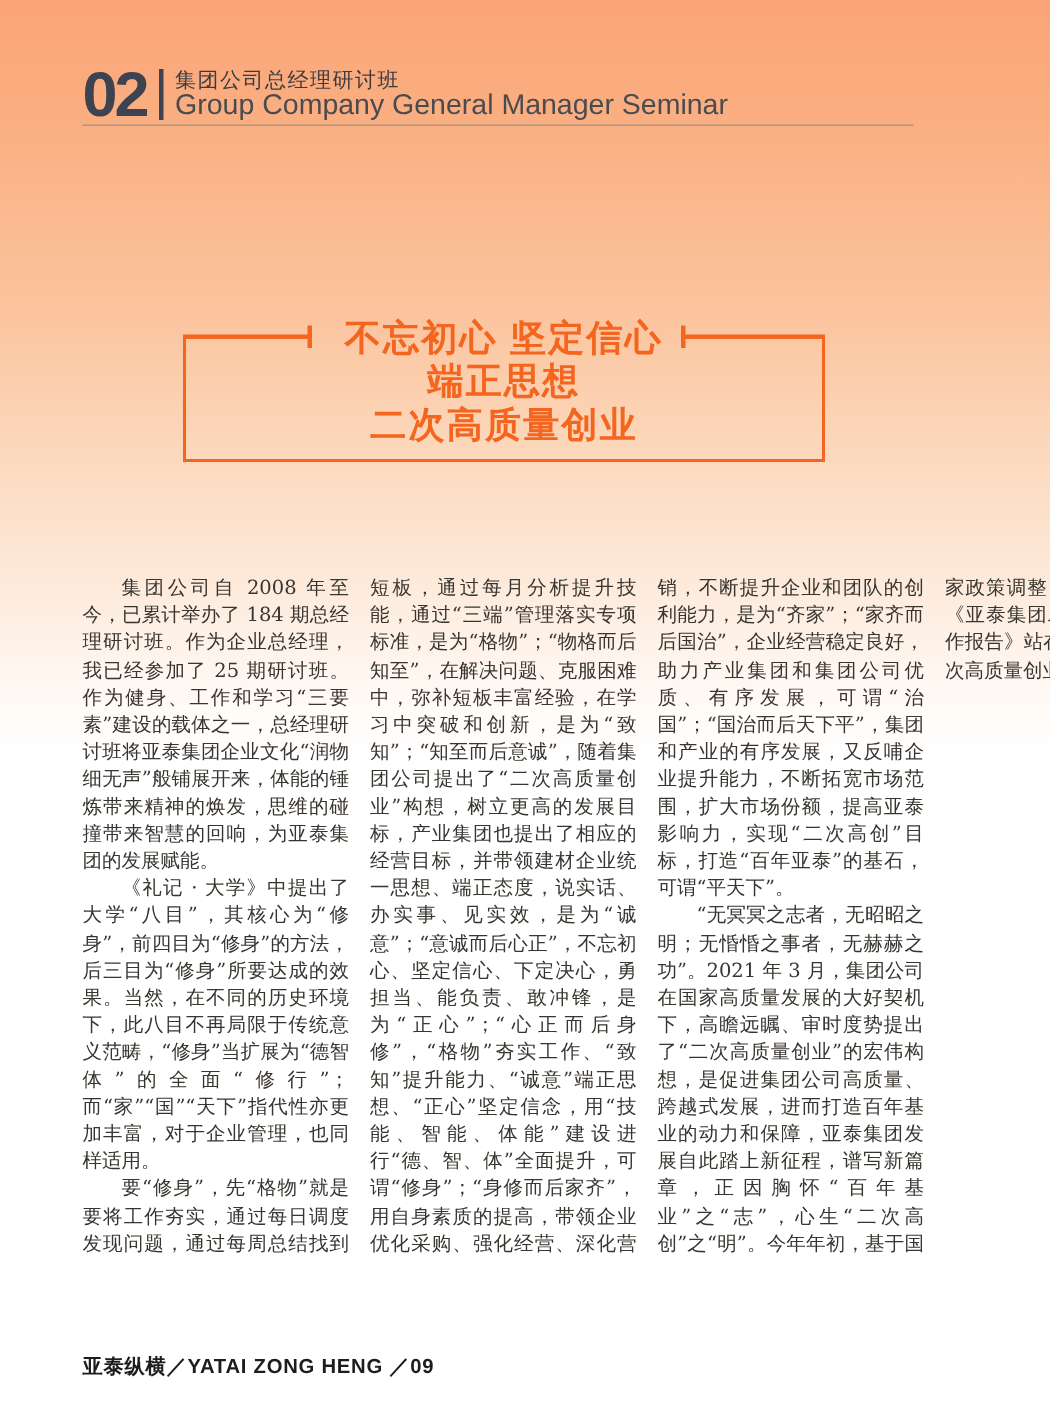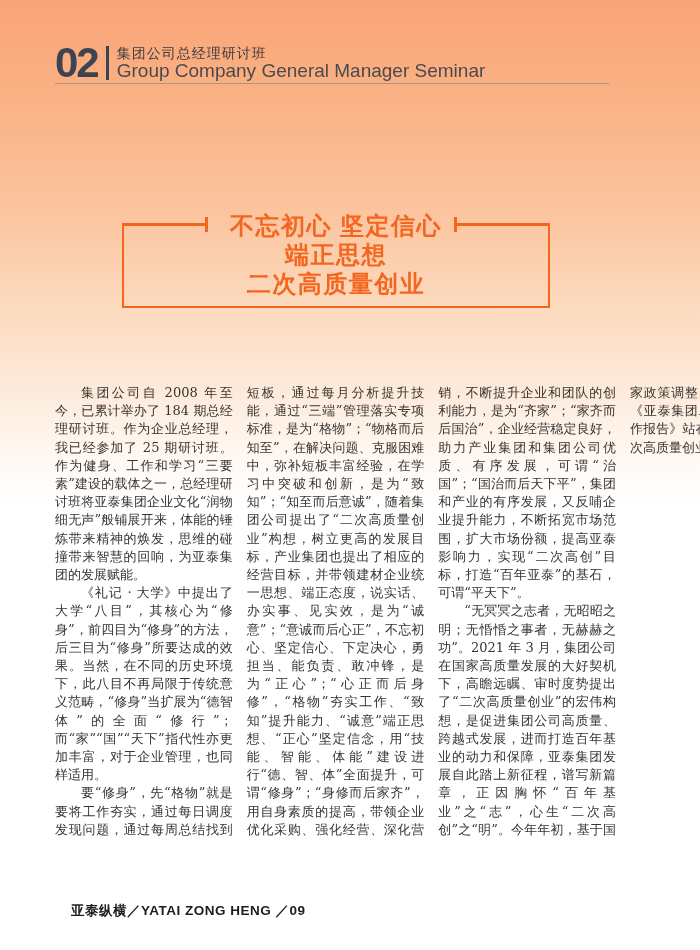--- a/index.html
+++ b/index.html
@@ -93,21 +93,21 @@
     font-family:"DejaVu Serif","Liberation Serif",serif;
     font-size:13px;line-height:18.2px;color:#38342f;
     text-align:justify;
   }
   .body-text p{
     margin:0;padding:0;text-indent:2em;
   }
 
   
   .footer{
-    position:absolute;left:71px;top:902px;
+    position:absolute;left:55px;top:902px;
     font-size:13.5px;font-weight:700;color:#1d1d1d;
     letter-spacing:0.5px;
   }
 </style>
 </head>
 <body>
 
 <div class="page">
 
   <div class="header">

